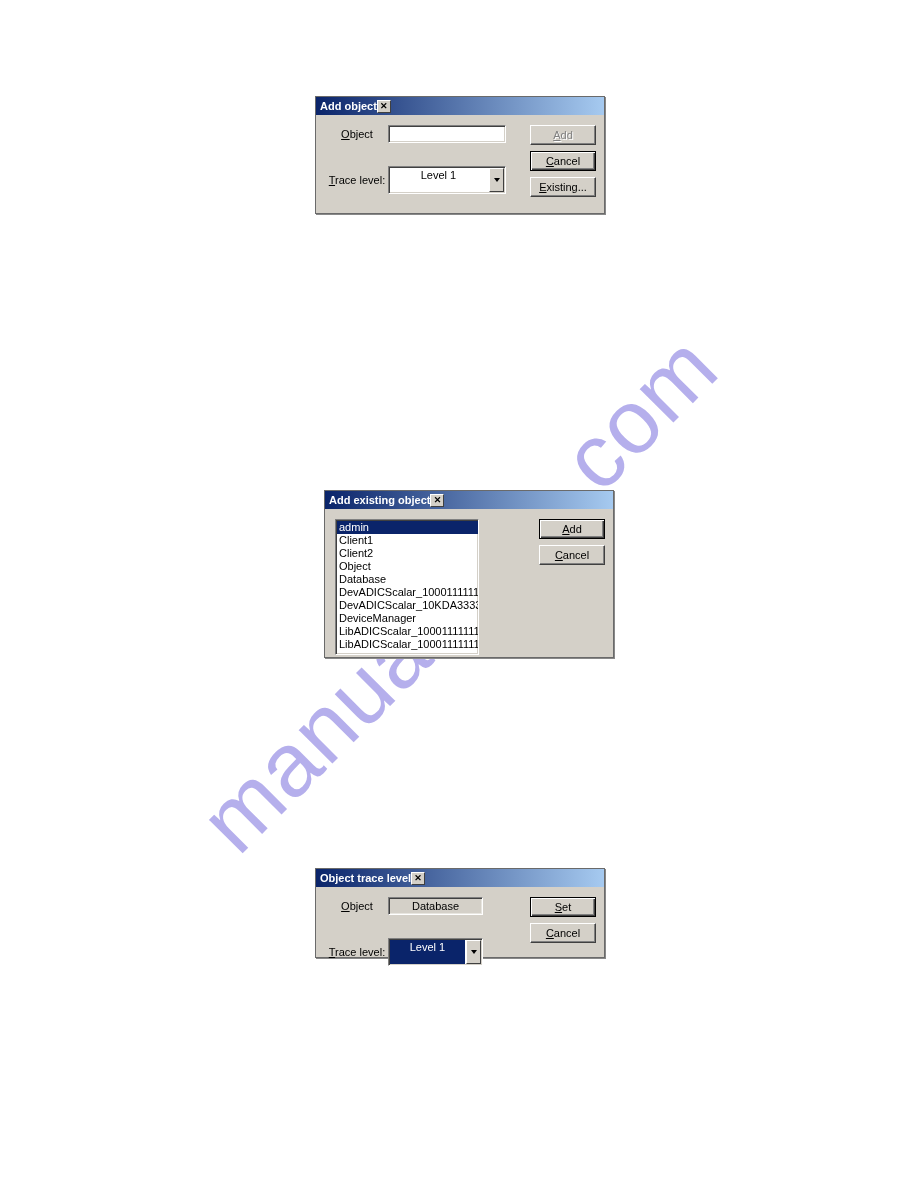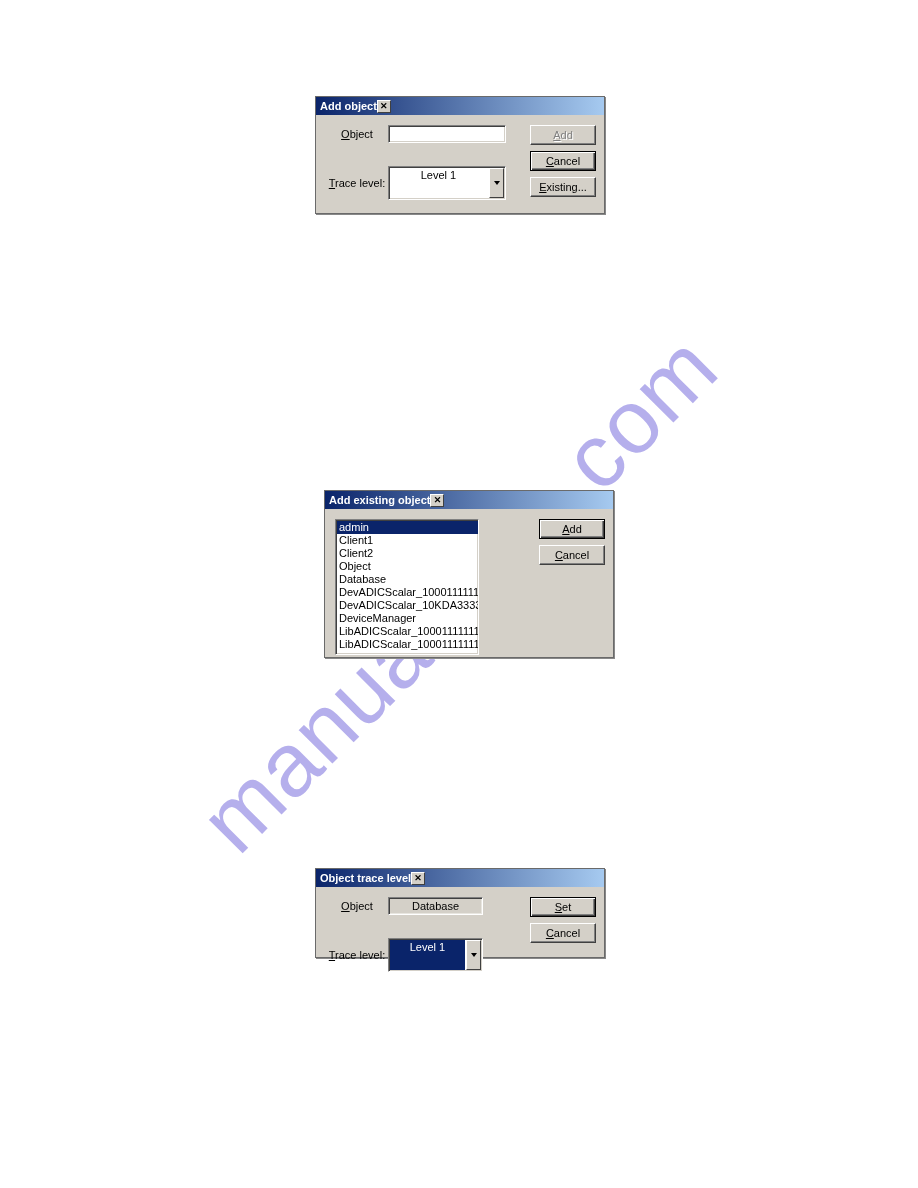--- a/index.html
+++ b/index.html
@@ -106,21 +106,21 @@
     border-bottom: 1px solid #fff;
     border-right: 1px solid #fff;
     box-shadow: inset 1px 1px 0 #404040, inset -1px -1px 0 #e8e6e0;
     padding: 0 3px;
     color: #000;
     font-size: 11px;
     line-height: 16px;
   }
 
   .combo {
-    height: 34px;
+    height: 28px;
     background: #fff;
     border-top: 1px solid #808080;
     border-left: 1px solid #808080;
     border-bottom: 1px solid #fff;
     border-right: 1px solid #fff;
     box-shadow: inset 1px 1px 0 #404040, inset -1px -1px 0 #d4d0c8;
     display: flex;
     align-items: stretch;
   }
   .combo-text { flex:1; padding: 0 3px; line-height:16px; color:#000; font-size:11px; }

